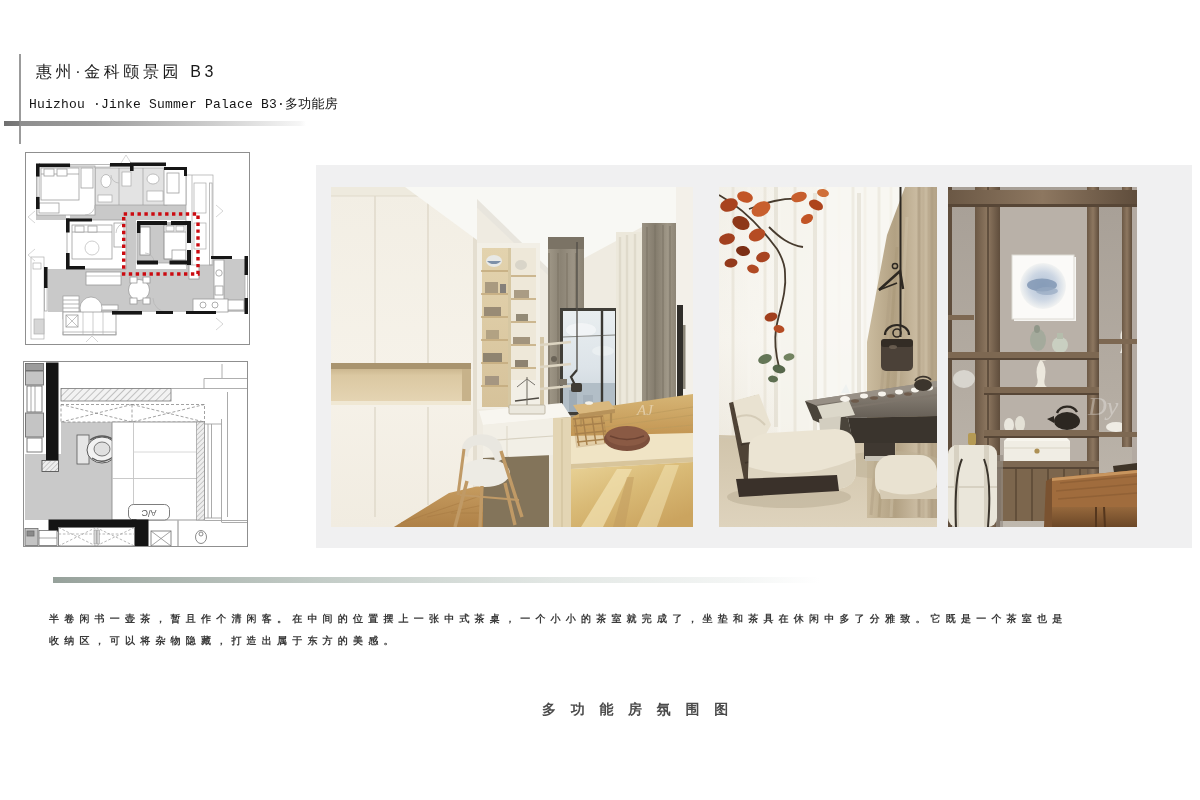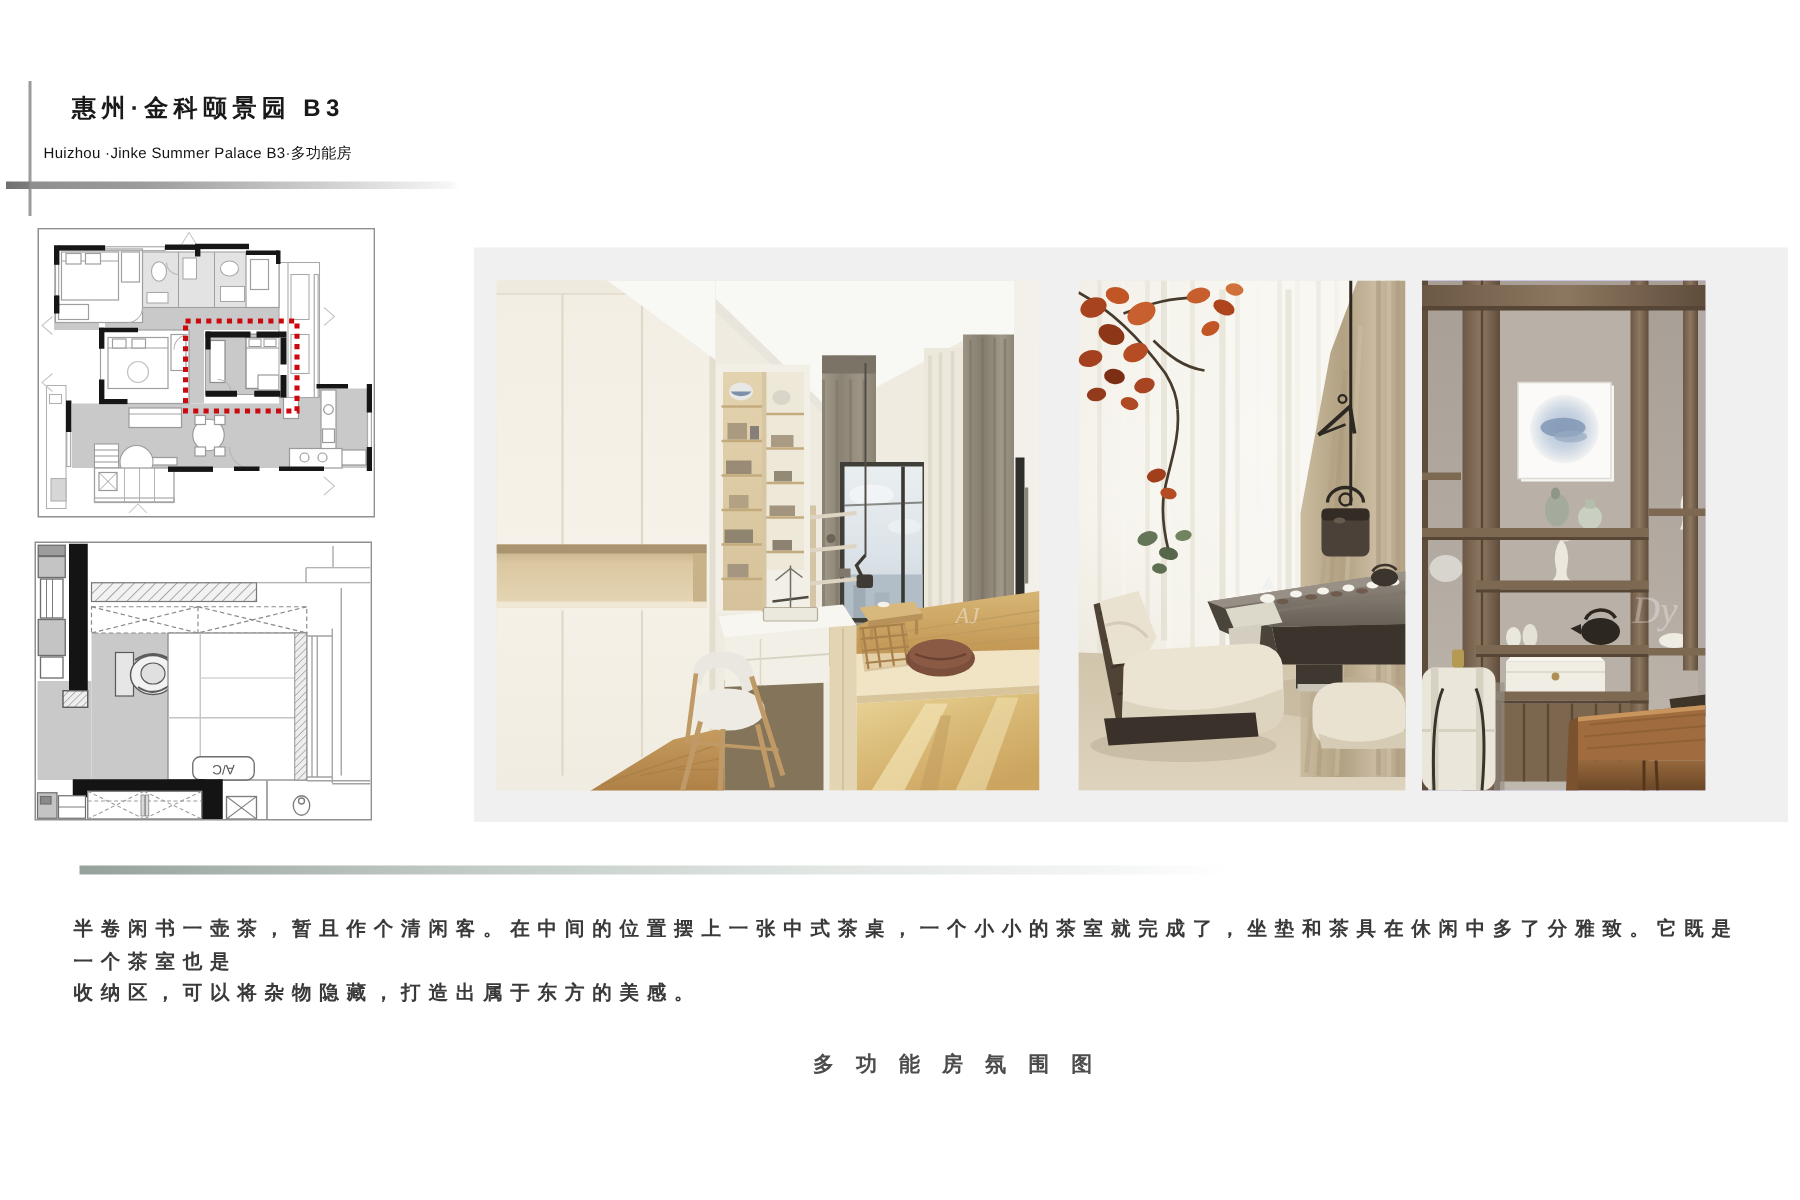--- a/index.html
+++ b/index.html
@@ -2,23 +2,23 @@
 <html><head><meta charset="utf-8">
 <style>
 html,body{margin:0;padding:0;width:1200px;height:800px;background:#fff;overflow:hidden}
 body{font-family:"Liberation Sans",sans-serif}
 .abs{position:absolute}
 </style></head>
 <body>
 
 <div class="abs" style="left:19px;top:54px;width:2px;height:90px;background:#9b9b9b"></div>
 
-<div class="abs" style="left:48px;top:62px;font-size:16px;font-weight:bold;color:#191919;letter-spacing:3.6px;white-space:nowrap">惠州·金科颐景园 B3</div>
-
-<div class="abs" style="left:29px;top:95px;font-size:10px;font-family:Liberation Sans, sans-serif;color:#141414;letter-spacing:0.2px;white-space:nowrap">Huizhou ·Jinke Summer Palace B3·多功能房</div>
+<div class="abs" style="left:36px;top:62px;font-size:16px;font-weight:normal;color:#191919;letter-spacing:3.6px;white-space:nowrap">惠州·金科颐景园 B3</div>
+
+<div class="abs" style="left:29px;top:95px;font-size:13px;font-family:Liberation Mono, monospace;color:#141414;letter-spacing:0.2px;white-space:nowrap">Huizhou ·Jinke Summer Palace B3·多功能房</div>
 
 <div class="abs" style="left:4px;top:120.5px;width:302px;height:5px;background:linear-gradient(90deg,#6f6f6f 0,#7c7c7c 15px,#8e8e8e 16px,#9c9c9c 30%,#cfcfcf 70%,#f6f6f6 98%,#fff 100%)"></div>
 
 <div class="abs" style="left:25px;top:152px;width:223px;height:191px;border:1px solid #8f8f8f;background:#fff">
 <svg width="223" height="191" viewBox="0 0 223 191" xmlns="http://www.w3.org/2000/svg">
 <rect x="0" y="0" width="223" height="191" fill="#ffffff"></rect>
 
 <g fill="#c9c9c9">
 <polygon points="44,52 160,52 160,67 110,67 110,116 100,116 100,67 44,67"></polygon>
 <rect x="111" y="69" width="43" height="37"></rect>
@@ -670,21 +670,21 @@
 
 <g opacity="0.95">
 <ellipse cx="46" cy="172" rx="7" ry="4.6" fill="#5d7050" transform="rotate(-20 46 172)"></ellipse>
 <ellipse cx="60" cy="182" rx="6.5" ry="4.2" fill="#4e6043" transform="rotate(14 60 182)"></ellipse>
 <ellipse cx="70" cy="170" rx="5.5" ry="3.6" fill="#6b7d59" transform="rotate(-10 70 170)"></ellipse>
 <ellipse cx="54" cy="192" rx="5" ry="3.4" fill="#56684a" transform="rotate(8 54 192)"></ellipse>
 </g>
 </svg>
 </div>
 
-<div class="abs" style="left:948px;top:187px;width:189px;height:340px;background:#c4b5fd">
+<div class="abs" style="left:948px;top:187px;width:189px;height:340px;background:#c2410c">
 <svg width="189" height="340" viewBox="0 0 189 340" xmlns="http://www.w3.org/2000/svg">
 <defs>
 <linearGradient id="p3wall" x1="0" y1="0" x2="0" y2="1">
           <stop offset="0" stop-color="#a79f96"></stop>
           <stop offset="0.6" stop-color="#b4aca2"></stop>
           <stop offset="1" stop-color="#bfb8ae"></stop>
         </linearGradient>
 <linearGradient id="p3wood" x1="0" y1="0" x2="1" y2="0">
           <stop offset="0" stop-color="#6b5845"></stop>
           <stop offset="0.5" stop-color="#8d7760"></stop>
@@ -780,15 +780,15 @@
 <line x1="0" y1="300" x2="49" y2="300" stroke="#d7d1c2" stroke-width="2"></line>
 <rect x="20" y="246" width="8" height="12" rx="2" fill="#b59a54"></rect>
 <path d="M8,340 Q6,290 14,272 M40,340 Q44,292 36,272" stroke="#3a342c" stroke-width="2" fill="none"></path>
 
 <text x="140" y="228" font-size="26" fill="#ffffff" opacity="0.3" font-family="Liberation Serif" font-style="italic">Dy</text>
 </svg>
 </div>
 
 <div class="abs" style="left:53px;top:577px;width:767px;height:6px;background:linear-gradient(90deg,#96a19b 0,#a8b2ac 12%,#c3ccc7 35%,#e2e7e4 65%,#f4f6f5 90%,#fff 100%)"></div>
 
-<div class="abs" style="left:49px;top:608px;width:1120px;font-size:13px;line-height:21.5px;color:#3a3a3a;letter-spacing:5.2px;font-weight:bold">半卷闲书一壶茶，暂且作个清闲客。在中间的位置摆上一张中式茶桌，一个小小的茶室就完成了，坐垫和茶具在休闲中多了分雅致。它既是一个茶室也是<br>收纳区，可以将杂物隐藏，打造出属于东方的美感。</div>
+<div class="abs" style="left:49px;top:608px;width:1120px;font-size:10px;line-height:21.5px;color:#3a3a3a;letter-spacing:5.2px;font-weight:bold">半卷闲书一壶茶，暂且作个清闲客。在中间的位置摆上一张中式茶桌，一个小小的茶室就完成了，坐垫和茶具在休闲中多了分雅致。它既是一个茶室也是<br>收纳区，可以将杂物隐藏，打造出属于东方的美感。</div>
 
 <div class="abs" style="left:542px;top:701px;font-size:14px;color:#4c4c4c;letter-spacing:5.4px;white-space:nowrap;font-weight:bold">多 功 能 房 氛 围 图</div>
 
 </body></html>

